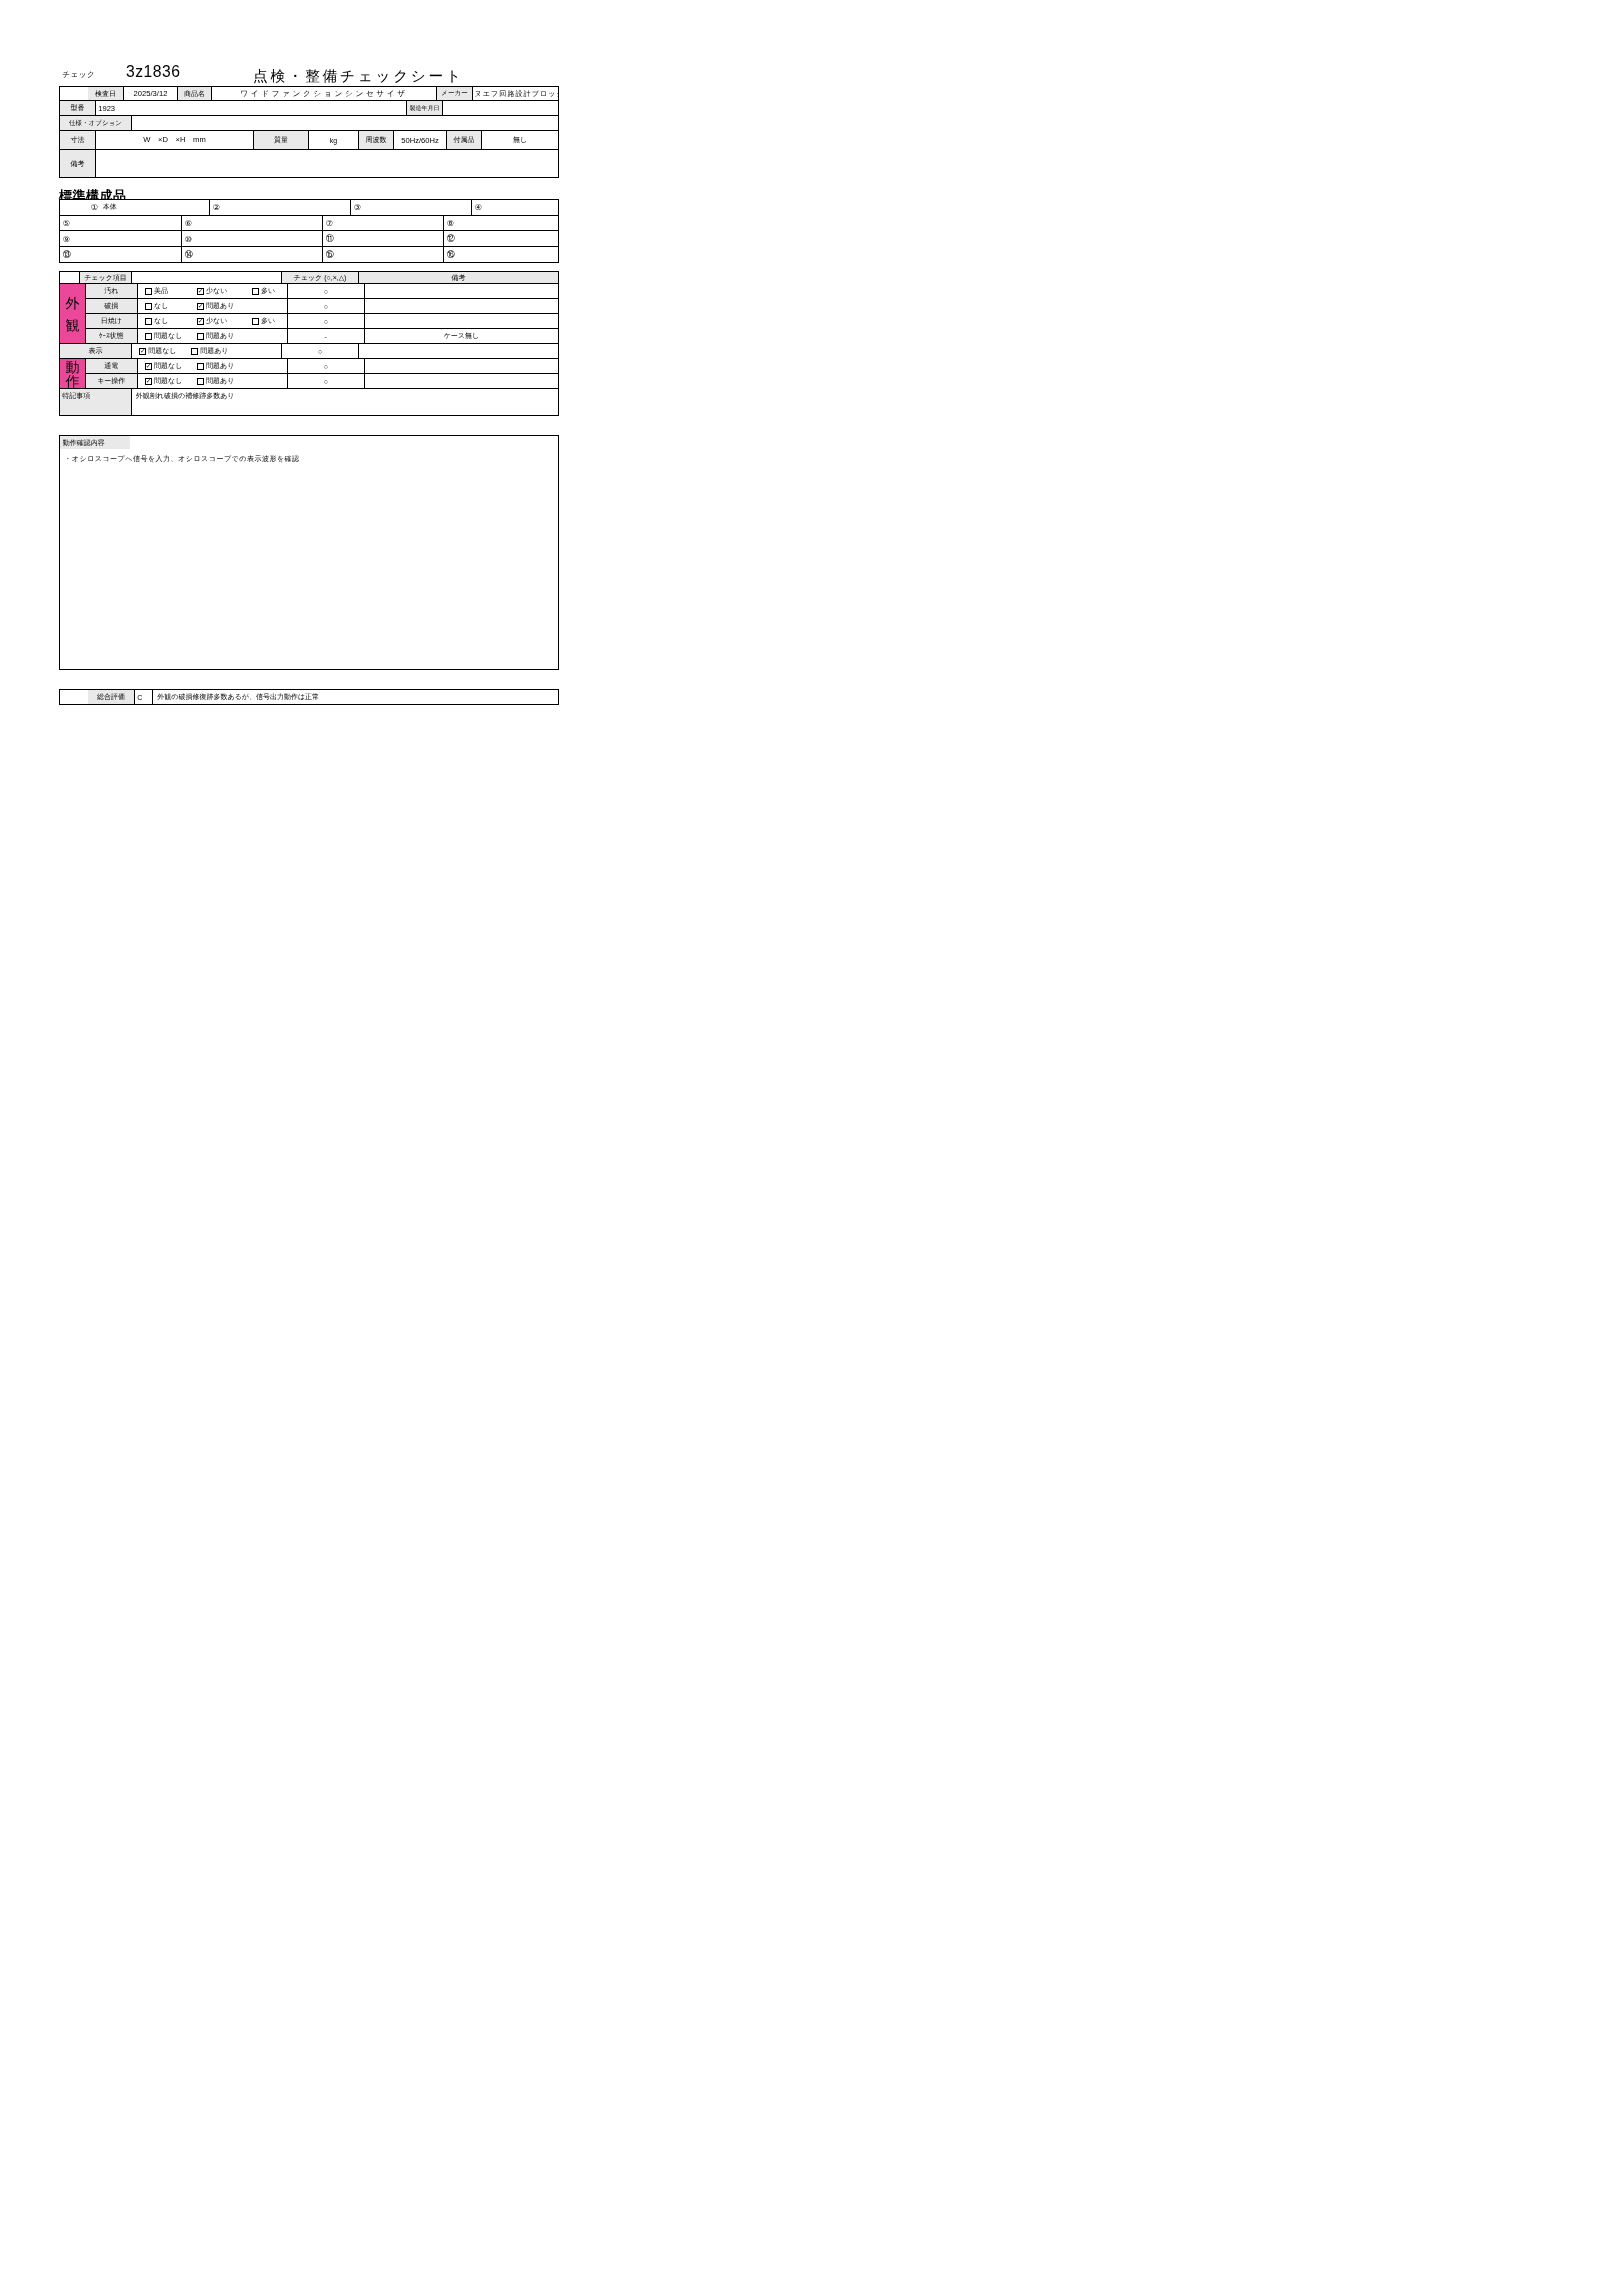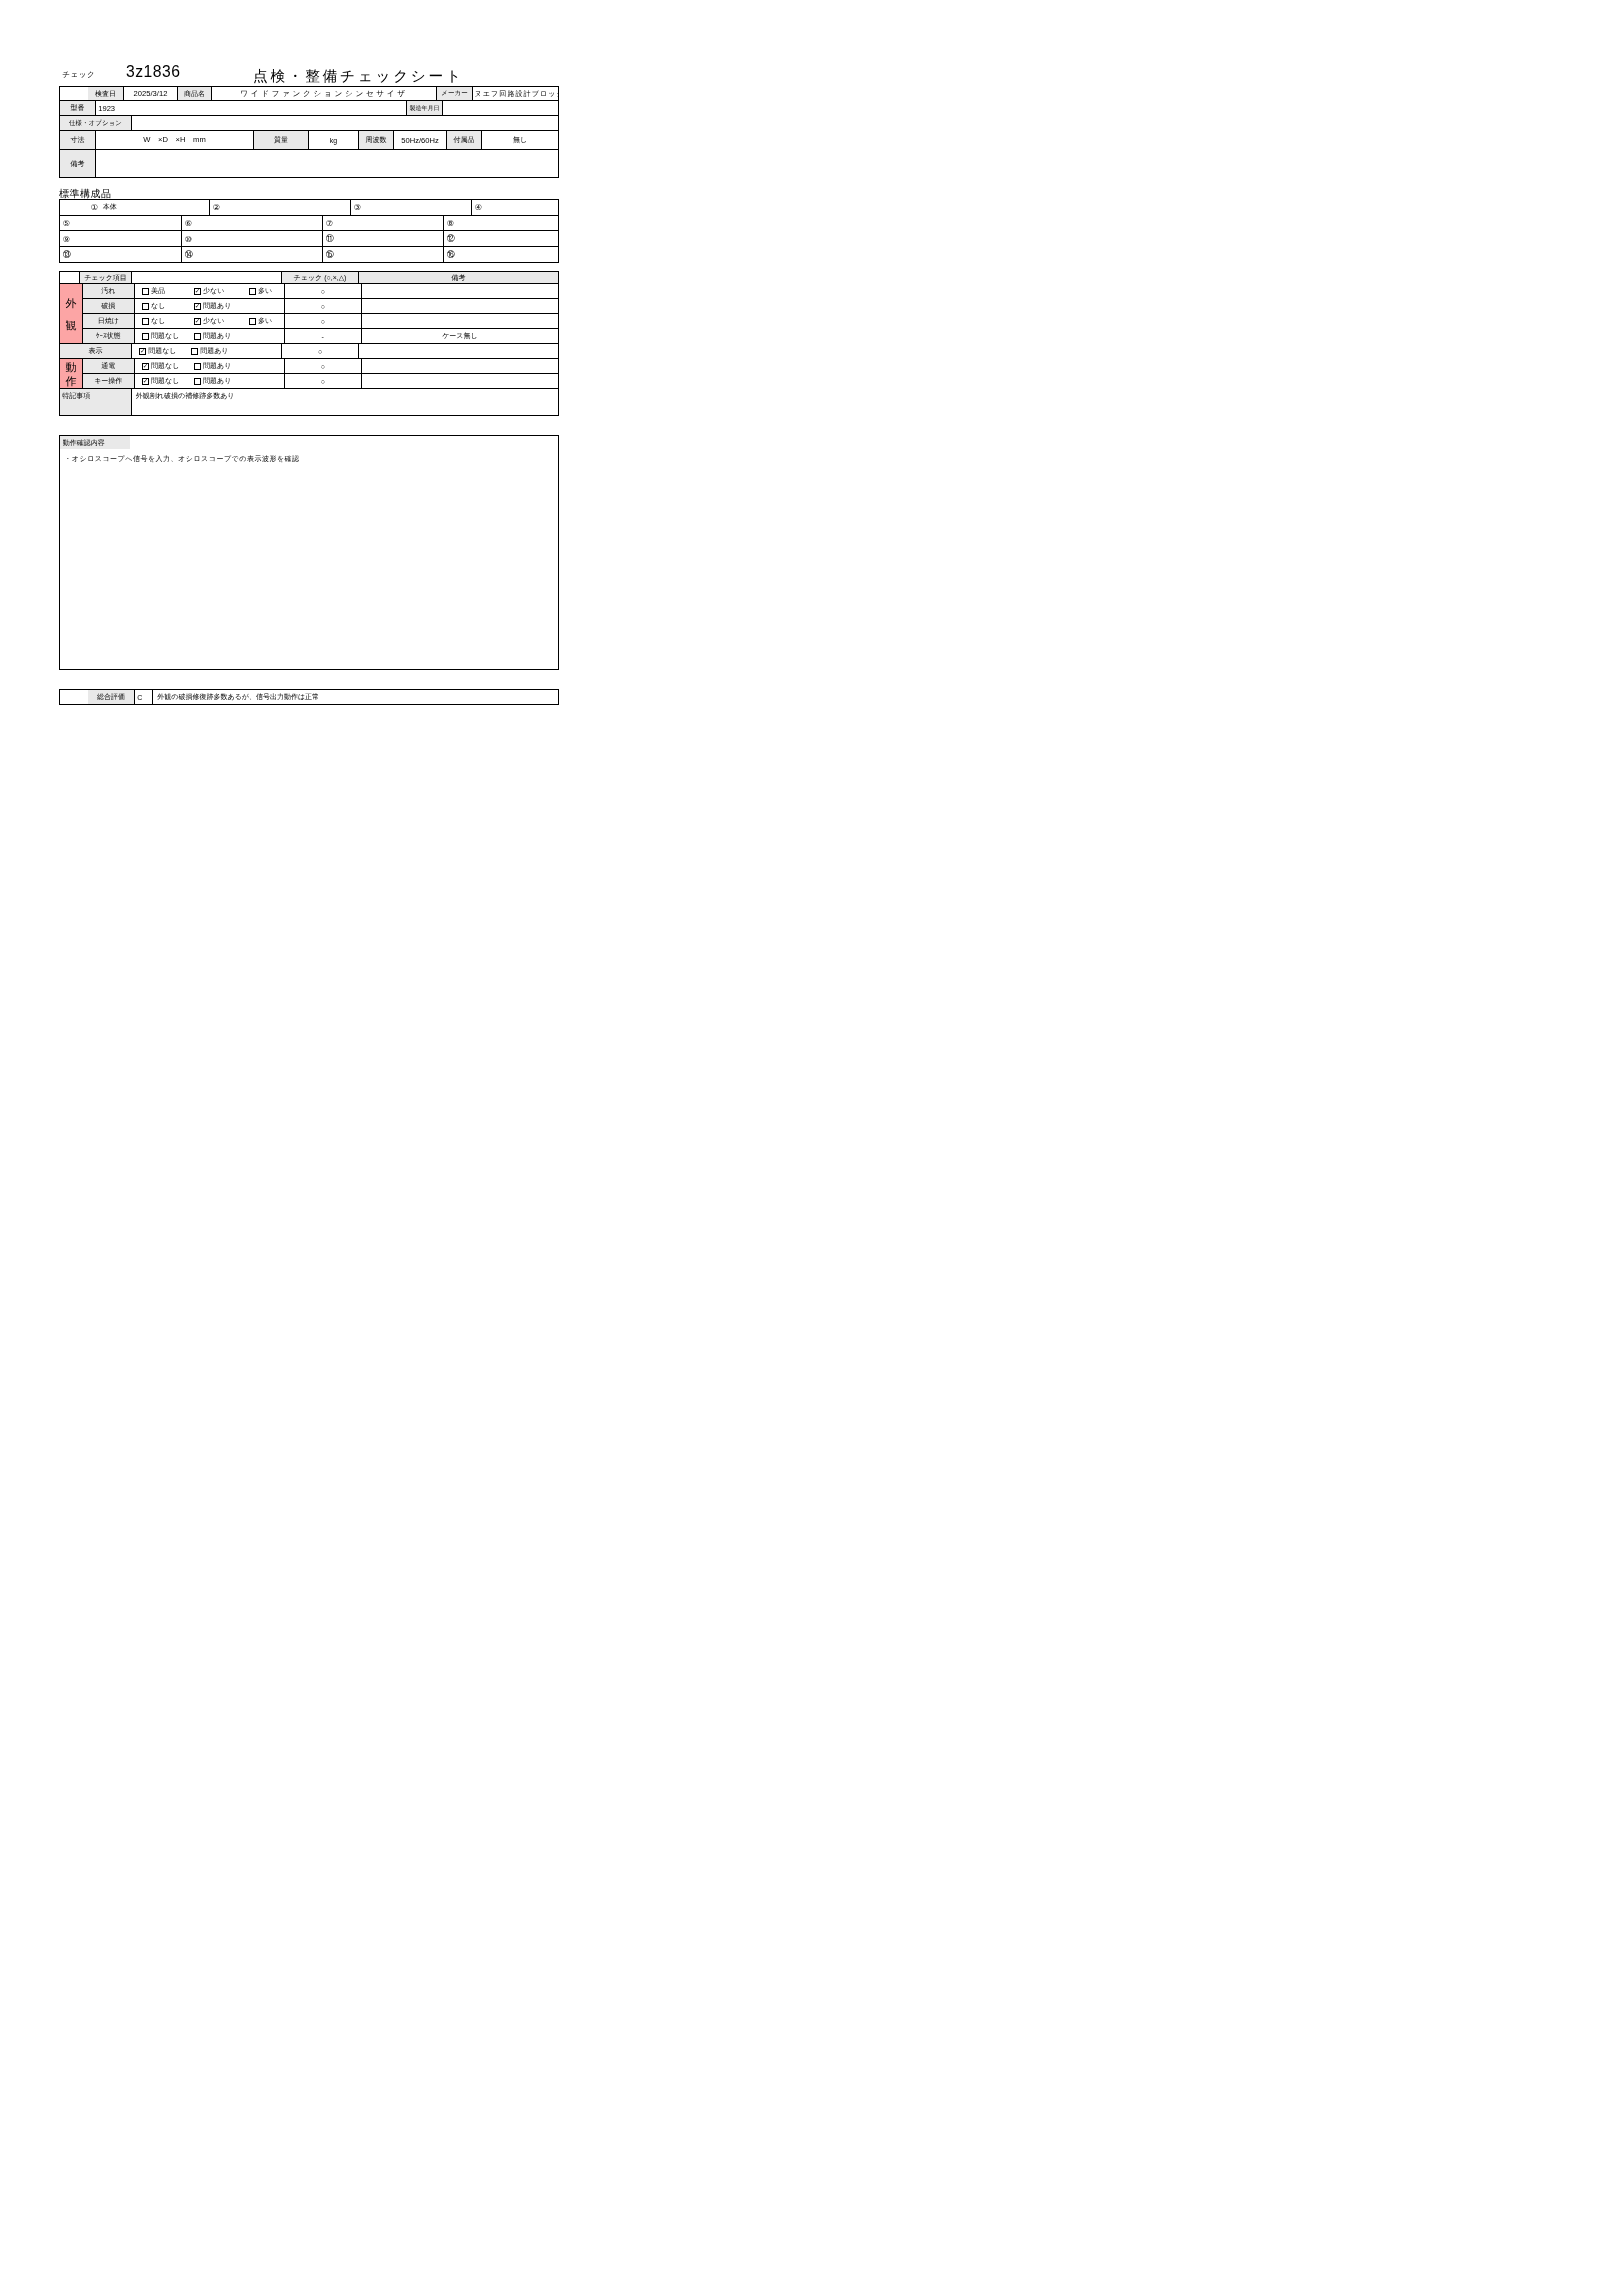--- a/index.html
+++ b/index.html
@@ -41,21 +41,21 @@
   .info .r4 { height:18px; }
   .info .r5 { height:27px; }
   .fs11 { font-size:6px; }
   .fs12 { font-size:6.5px; }
   .fs13 { font-size:7px; }
   .fs14 { font-size:7.6px; }
   .prodname { letter-spacing:2.7px; }
   .makername { letter-spacing:1.1px; }
 
   
-  .comp-label { top:187px; font-size:10px; letter-spacing:0.5px; }
+  .comp-label { top:187px; font-size:13px; letter-spacing:0.5px;font-weight:bold; }
   .comp { top:199px; }
   .comp .trow { border-top:1.1px solid #000; height:14.7px; }
   .comp .trow:first-child { border-top:none; }
   .comp .tcell { justify-content:flex-start; padding-left:2.7px; font-size:7px; }
   .comp .num { font-size:8.1px; margin-right:4.9px; }
 
   
   .check { top:271px; }
   .check .band { border-top:1.1px solid #000; display:flex; }
   .check .band:first-child { border-top:none; }
@@ -63,22 +63,22 @@
   .check .crow { display:flex; border-top:1.1px solid #000; height:14px; }
   .check .crow:first-child { border-top:none; }
   .cg  { flex:0 0 19px; }
   .cl  { flex:0 0 52px; }
   .co  { flex:0 0 150px; }
   .cc  { flex:0 0 77px; }
   .cr  { flex:1 1 auto; }
   .cl2 { flex:0 0 71px; } 
   .check .tcell { font-size:7px; }
   .vlab {
-    background:#fca5a5; display:flex; align-items:center; justify-content:center;
-    text-align:center; font-size:11px;
+    background:#ec4899; display:flex; align-items:center; justify-content:center;
+    text-align:center; font-size:14px;
     word-break:break-all; white-space:normal; padding:0 5.4px; box-sizing:border-box;
   }
   .vlab.appearance { line-height:22px; }
   .vlab.operation  { line-height:14px;text-align:right; }
   .rows-col { flex:1 1 auto; display:flex; flex-direction:column; }
   .optcell { justify-content:flex-start; padding-left:7px; }
   .opt { display:inline-flex; align-items:center; width:52px; flex:none; }
   .opt.wide { width:55px; }
   .opt:last-child { width:auto; }
   .cb {

